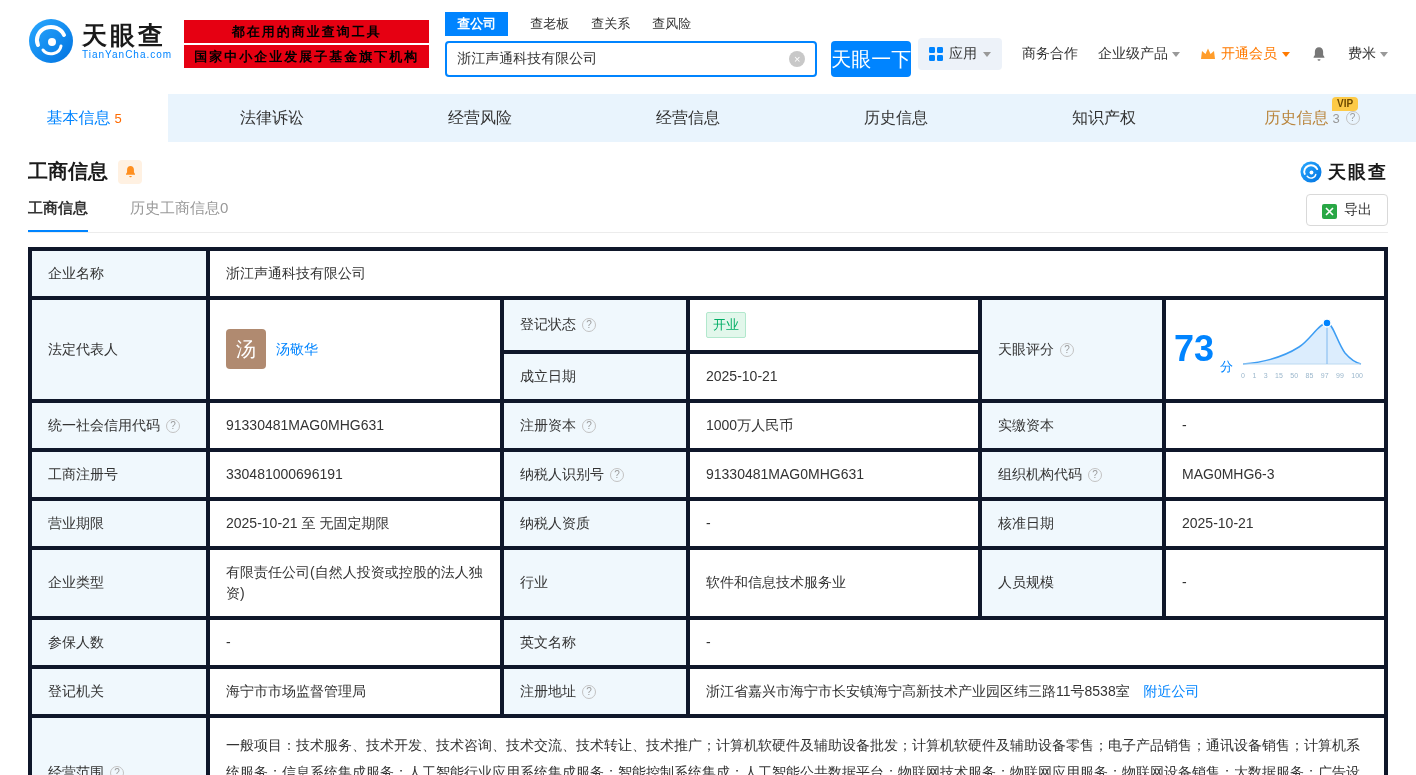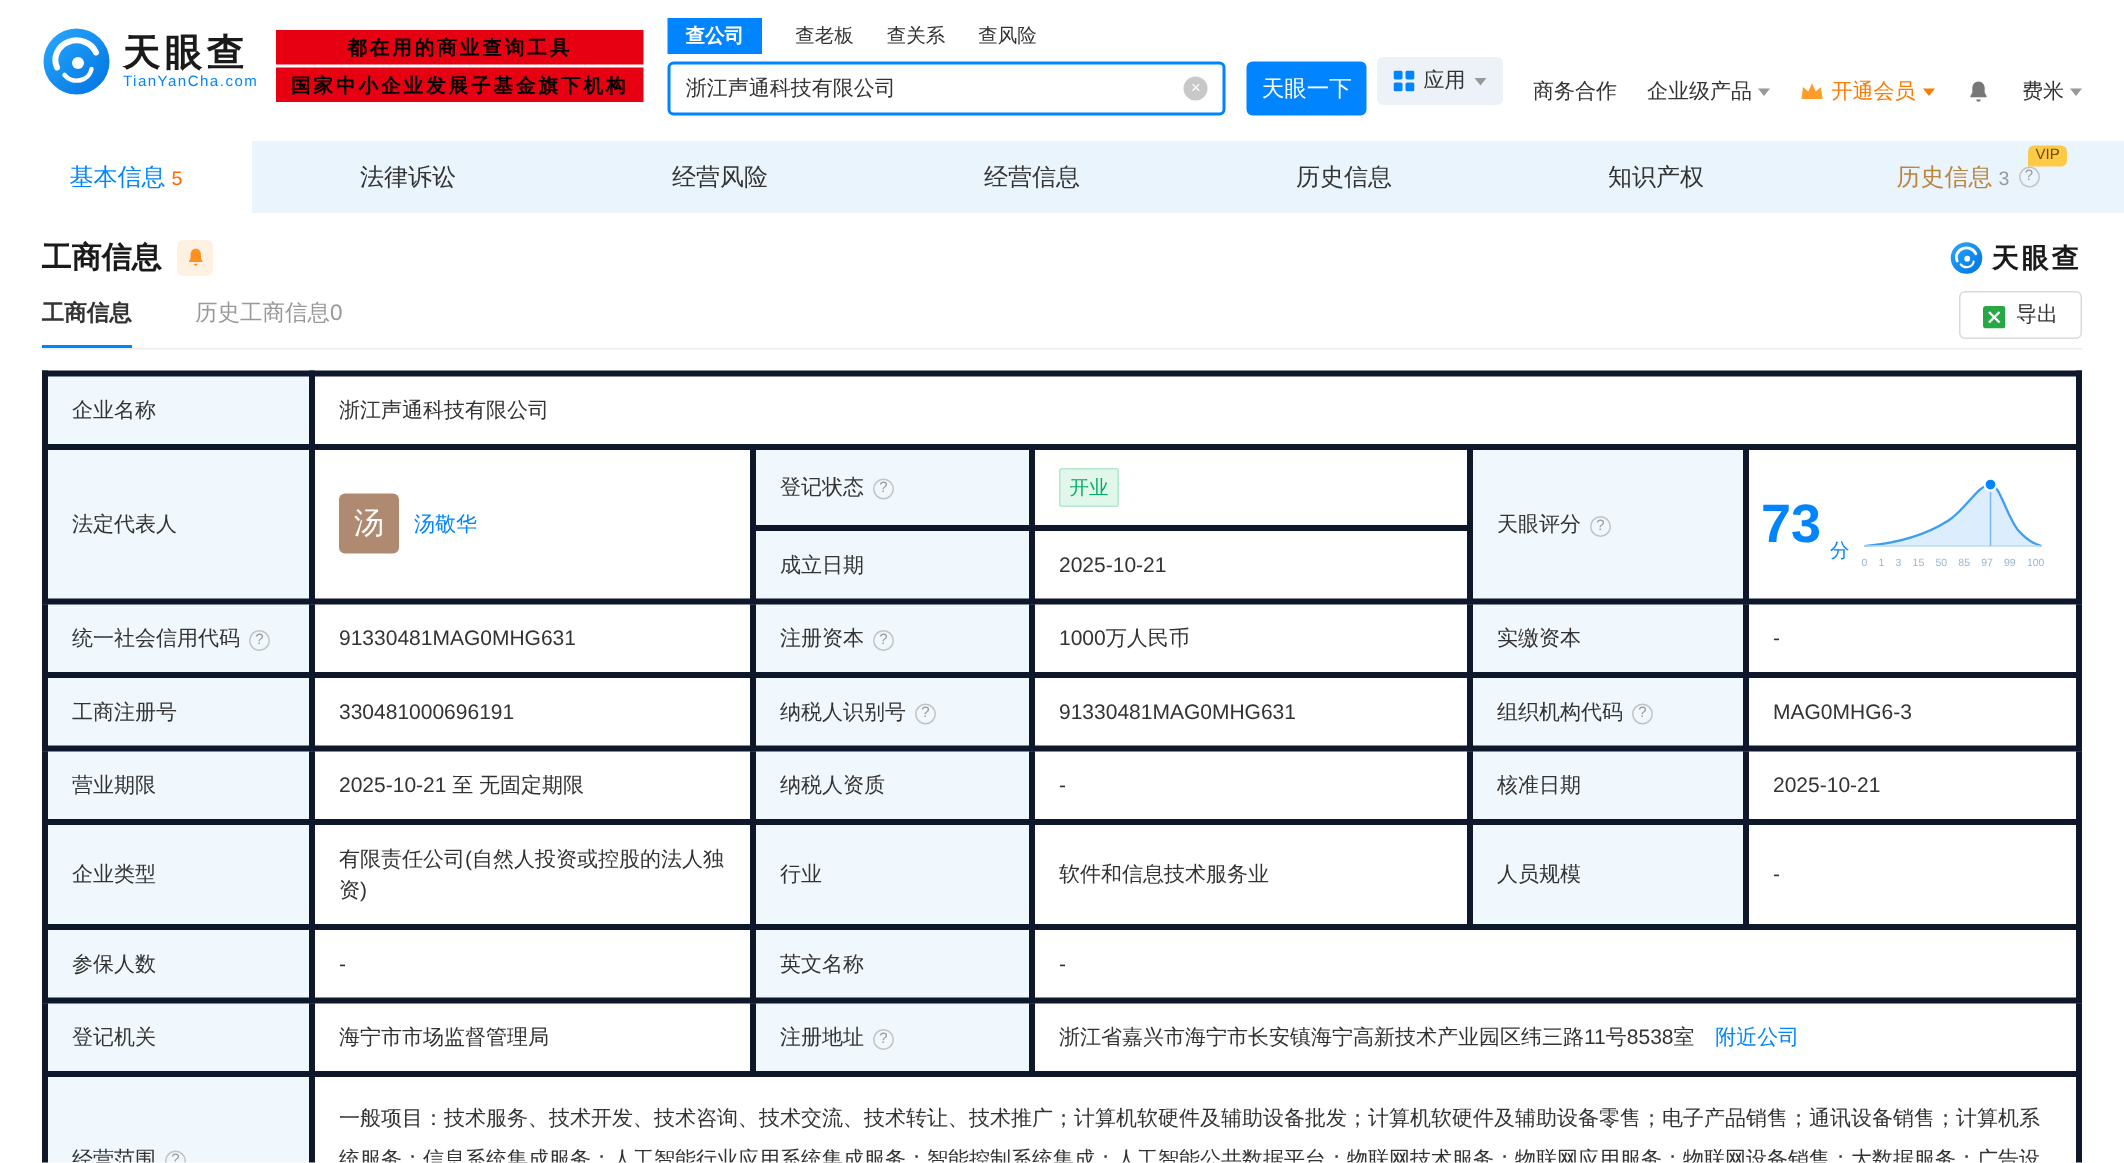--- a/index.html
+++ b/index.html
@@ -13,37 +13,37 @@
 .banner{margin:8px 0 0 12px;cursor:default}
 .banner div{background:#e60012;color:#000000;font-size:13px;font-weight:bold;letter-spacing:2px;padding:3px 10px;margin-bottom:2px;text-align:center;line-height:17px}
 .search-area{margin-left:16px}
 .search-tabs{display:flex;gap:22px;align-items:center;height:24px;font-size:13px}
 .search-tab{color:#333;cursor:pointer}
 .search-tab.active{background:#0084ff;color:#fff;padding:3px 12px;font-weight:bold}
 .search-row{display:flex;margin-top:5px;align-items:center}
 .input-wrap{width:372px;height:36px;border:2px solid #0084ff;border-radius:4px;background:#fff;display:flex;align-items:center;padding:0 10px}
 .input-wrap input{flex:1;border:none;outline:none;font-size:14px;color:#333;font-family:inherit;background:transparent}
 .clear{width:16px;height:16px;border-radius:50%;background:#c8c8c8;color:#fff;font-size:11px;line-height:1;display:flex;align-items:center;justify-content:center;cursor:pointer;flex:0 0 16px}
-.search-btn{margin-left:14px;width:80px;height:36px;background:#0084ff;color:#fff;border:none;border-radius:4px;font-size:15px;cursor:pointer;font-family:inherit}
-.right-nav{margin-left:auto;display:flex;align-items:flex-end;gap:20px;margin-top:26px;font-size:14px;white-space:nowrap}
+.search-btn{margin-left:14px;width:80px;height:36px;background:#0084ff;color:#fff;border:none;border-radius:4px;font-size:20px;cursor:pointer;font-family:inherit}
+.right-nav{margin-left:auto;display:flex;align-items:center;gap:20px;margin-top:26px;font-size:14px;white-space:nowrap}
 .apps-box{display:flex;align-items:center;gap:6px;background:#edf2f9;border-radius:4px;padding:7px 11px;cursor:pointer}
 .caret{width:0;height:0;border:4px solid transparent;border-top:5px solid #999;margin-top:5px;display:inline-block}
 .vip-link{color:#ff7a00;display:flex;align-items:center;gap:5px;cursor:pointer}
 .vip-link .caret{border-top-color:#ff7a00}
 .nav-item{cursor:pointer;display:flex;align-items:center;gap:4px}
 .bell-plain{display:flex;align-items:center;cursor:pointer}
 
 .nav-bar{display:flex;background:#e9f4fd;height:48px;margin-top:2px}
 .nav-tab{flex:1;display:flex;align-items:center;justify-content:center;font-size:16px;cursor:pointer;position:relative;color:#333}
 .nav-tab.active{background:#fff;color:#0084ff;font-weight:normal;flex:0 0 168px}
 .cnt{font-size:13px;margin-left:4px}
 .cnt.orange{color:#ff6a00}
 .cnt.gray{color:#999;font-weight:normal}
 .nav-tab.history{color:#b9853d}
-.vip-tag{position:absolute;top:3px;left:50%;margin-left:40px;background:#fdca47;color:#6e4a00;font-size:10px;font-weight:normal;padding:1px 5px;border-radius:4px 4px 4px 0;line-height:12px}
+.vip-tag{position:absolute;top:3px;left:50%;margin-left:20px;background:#fdca47;color:#6e4a00;font-size:10px;font-weight:bold;padding:1px 5px;border-radius:4px 4px 4px 0;line-height:12px}
 
 .content{padding:0 28px}
 .sec-head{display:flex;align-items:center;margin:16px 0 2px}
 .sec-title{font-size:20px;font-weight:bold;color:#1a1a1a}
 .bell-btn{margin-left:10px;width:24px;height:24px;background:#fff1e2;border-radius:4px;display:flex;align-items:center;justify-content:center;cursor:pointer}
 .sec-logo{margin-left:auto;display:flex;align-items:center;gap:6px}
 .sec-logo .t{font-size:18px;font-weight:bold;color:#1a1a1a;letter-spacing:2px}
 .subtabs{display:flex;align-items:center;border-bottom:1px solid #ececec;height:46px}
 .subtab{margin-right:42px;font-size:15px;color:#999;cursor:pointer;height:100%;display:flex;align-items:center;border-bottom:2px solid transparent}
 .subtab.active{color:#333;font-weight:bold;border-bottom-color:#0084ff}

